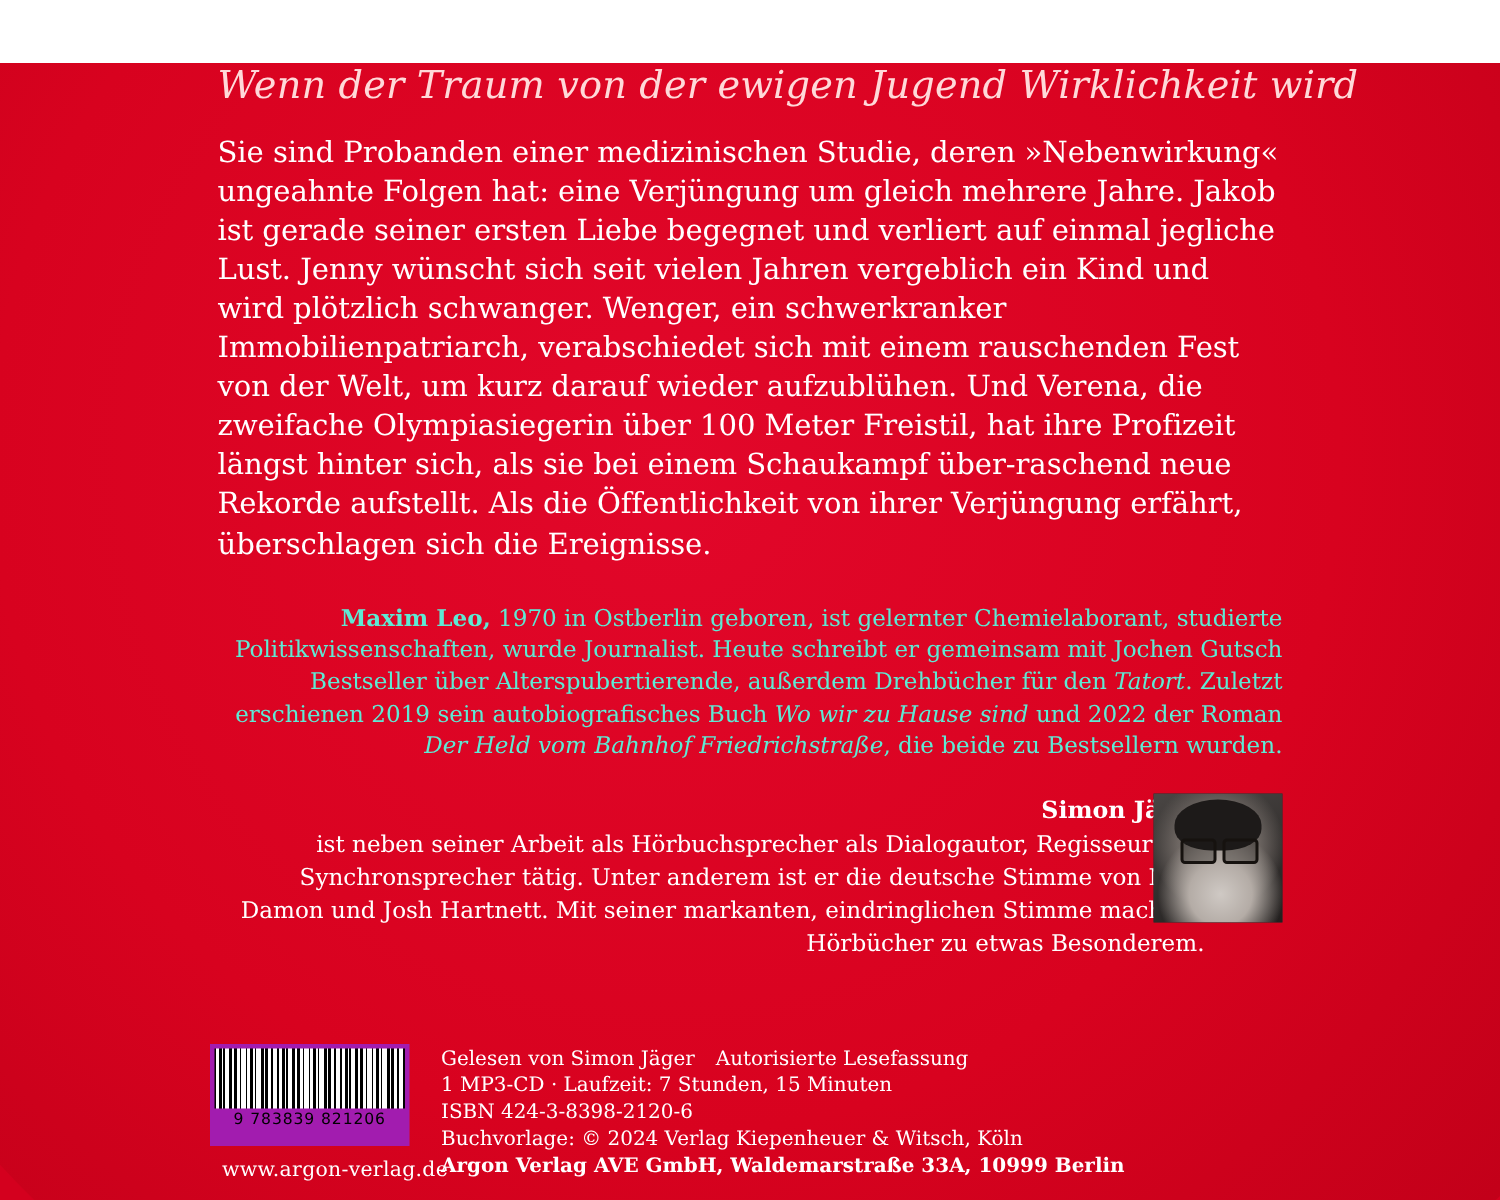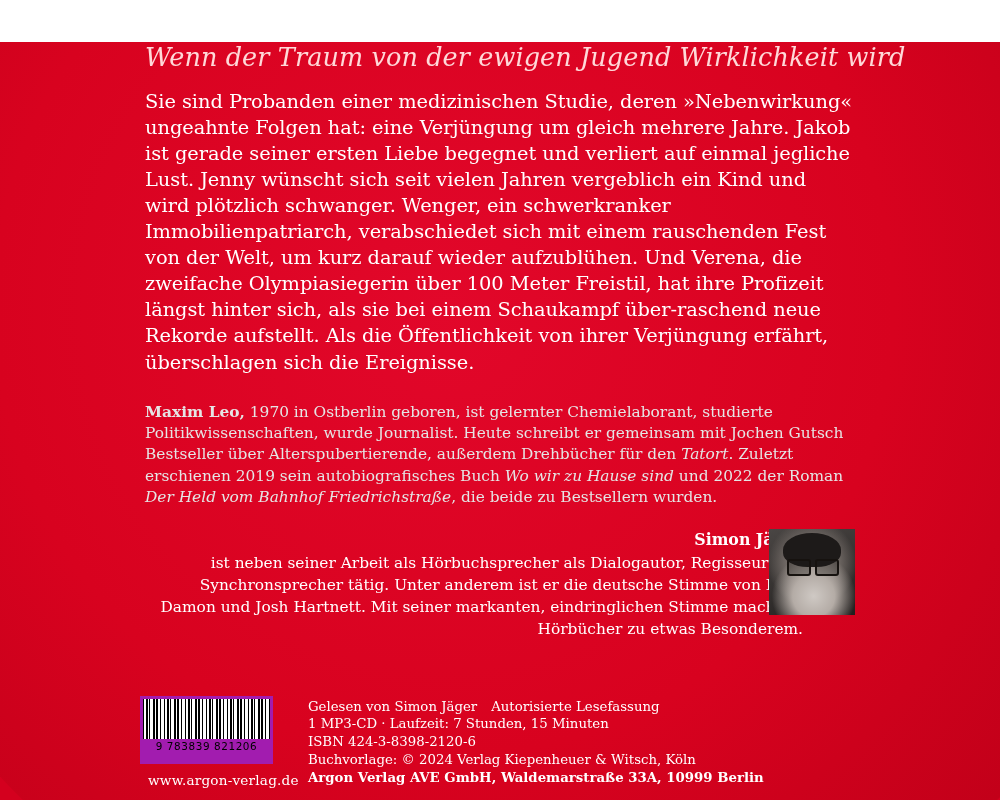--- a/index.html
+++ b/index.html
@@ -59,22 +59,23 @@
     text-align: left;
     letter-spacing: -0.05px;
   }
   .blurb p.hyphen-block {
     margin-bottom: 17px;
   }
   .bio {
     font-family: "DejaVu Serif", serif;
     font-size: 15.4px;
     line-height: 1.39;
-    color: #e5e5e5;
+    color: #5eead4;
     margin-top: 26px;
+    text-align: right;
   }
   .bio b { font-weight: 700; }
   .bio i { font-style: italic; }
 
   .speaker {
     position: relative;
     margin-top: 20px;
     min-height: 104px;
   }
   .speaker-photo {
@@ -172,21 +173,21 @@
     position: absolute;
     left: 148px;
     bottom: 12px;
     font-family: "DejaVu Serif", serif;
     font-size: 13.6px;
     color: #ffffff;
     letter-spacing: 0.2px;
   }
   .imprint {
     position: absolute;
-    left: 308px;
+    left: 294px;
     bottom: 13px;
     font-family: "DejaVu Serif", serif;
     font-size: 13.3px;
     line-height: 1.33;
     color: #ffffff;
   }
   .imprint .l1 .spacer { display: inline-block; width: 14px; }
   .imprint .publisher {
     font-weight: 700;
     margin-top: 1px;

